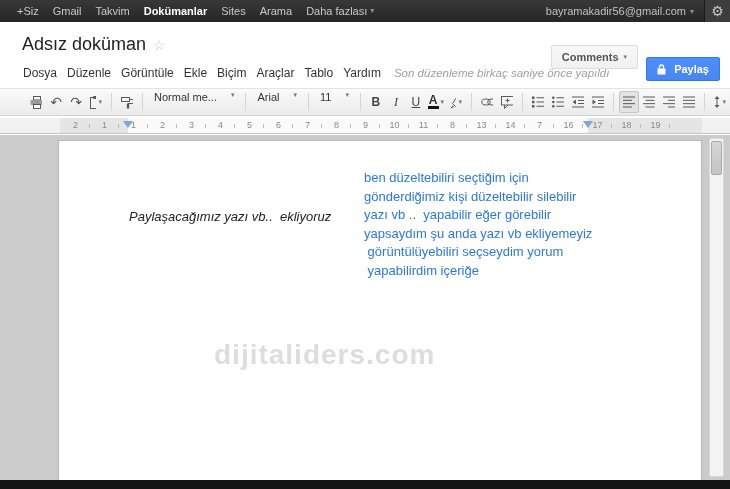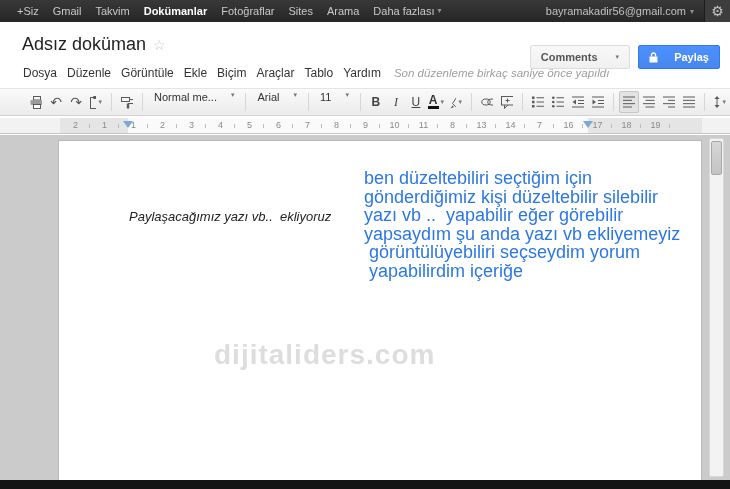--- a/index.html
+++ b/index.html
@@ -22,22 +22,22 @@
   .gear-btn { width:26px; height:100%; background:#3d3d3d; border-left:1px solid #1c1c1c;
               display:flex; align-items:center; justify-content:center; color:#c6c6c6; font-size:14px; cursor:pointer; }
 
   
   .doc-title-row { position:absolute; left:22px; top:34px; display:flex; align-items:baseline; gap:7px; }
   .doc-title { font-size:18px; color:#222; }
   .star { color:#c8c8c8; font-size:14px; cursor:pointer; }
   .header-buttons { position:absolute; right:10px; top:45px; display:flex; gap:8px; }
   .btn { height:24px; font-size:11px; font-weight:bold; border-radius:2px;
          display:flex; align-items:center; padding:0 10px; cursor:pointer; }
-  .btn-comments { background:linear-gradient(#f8f8f8,#f0f0f0); border:1px solid #dcdcdc; color:#555; gap:18px; }
-  .btn-share { background:linear-gradient(#4d90fe,#4787ed); border:1px solid #3079ed; color:#fff; gap:16px; }
+  .btn-comments { background:linear-gradient(#f8f8f8,#f0f0f0); border:1px solid #dcdcdc; color:#555; gap:5px; }
+  .btn-share { background:linear-gradient(#4d90fe,#4787ed); border:1px solid #3079ed; color:#fff; gap:8px;margin-top:12px; }
 
   
   .menubar { position:absolute; top:63px; left:0; right:150px; height:20px;
              display:flex; align-items:center; padding-left:18px; }
   .menu-item { padding:0 5px; font-size:12px; color:#333; cursor:pointer; white-space:nowrap; }
   .status-text { margin-left:8px; font-size:11.5px; color:#9e9e9e; white-space:nowrap;font-style:italic; }
 
   
   .toolbar { position:absolute; top:88px; left:0; right:0; height:28px;
              background:linear-gradient(#fafafa,#ebebeb);
@@ -70,21 +70,21 @@
   .marker { position:absolute; top:3px; width:0; height:0; border-left:5px solid transparent;
             border-right:5px solid transparent; border-top:7px solid #7da7d8; cursor:pointer; }
   .marker-left { left:63px; }
   .marker-right { left:523px; }
 
   
   .canvas { position:absolute; top:135px; left:0; right:0; bottom:9px; background:#cbcbcb; overflow:hidden; }
   .page { position:absolute; left:58px; top:5px; width:644px; bottom:-10px; background:#fff;
           border:1px solid #b9b9b9; }
   .doc-par { position:absolute; left:70px; top:68px; font-size:13px; color:#222; white-space:pre;font-style:italic; }
-  .doc-blue { position:absolute; left:305px; top:28px; font-size:18px; color:#2b78e4;
+  .doc-blue { position:absolute; left:305px; top:28px; font-size:13px; color:#2b78e4;
               line-height:18.5px; white-space:pre; }
   .watermark { position:absolute; left:155px; top:198px; font-size:28px; font-weight:bold;
                color:#c3c3c3; opacity:.55; letter-spacing:1px; }
   .scrollbar { position:absolute; right:6px; top:3px; width:15px; bottom:3px; background:#f3f3f3;
                border:1px solid #d8d8d8; border-radius:2px; cursor:pointer; }
   .scroll-thumb { position:absolute; left:1px; right:1px; top:2px; height:34px;
                   background:linear-gradient(#d7d7d7,#c3c3c3); border:1px solid #a8a8a8; border-radius:2px; cursor:grab; }
 
   .bottombar { position:absolute; left:0; right:0; bottom:0; height:9px; background:#141414; }
 </style>
@@ -92,21 +92,20 @@
 <body>
 
 <div class="screen">
 
   <header class="topbar">
     <nav class="topbar-left">
       <span class="topbar-item">+Siz</span>
       <span class="topbar-item">Gmail</span>
       <span class="topbar-item">Takvim</span>
       <span class="topbar-item active">Dokümanlar</span>
-      <span class="topbar-item">Fotoğraflar</span>
       <span class="topbar-item">Sites</span>
       <span class="topbar-item">Arama</span>
       <span class="topbar-item">
         <span>Daha fazlası</span>
         <span class="caret">▾</span>
       </span>
     </nav>
     <div class="topbar-right">
       <span class="account">
         <span>bayramakadir56@gmail.com</span>

